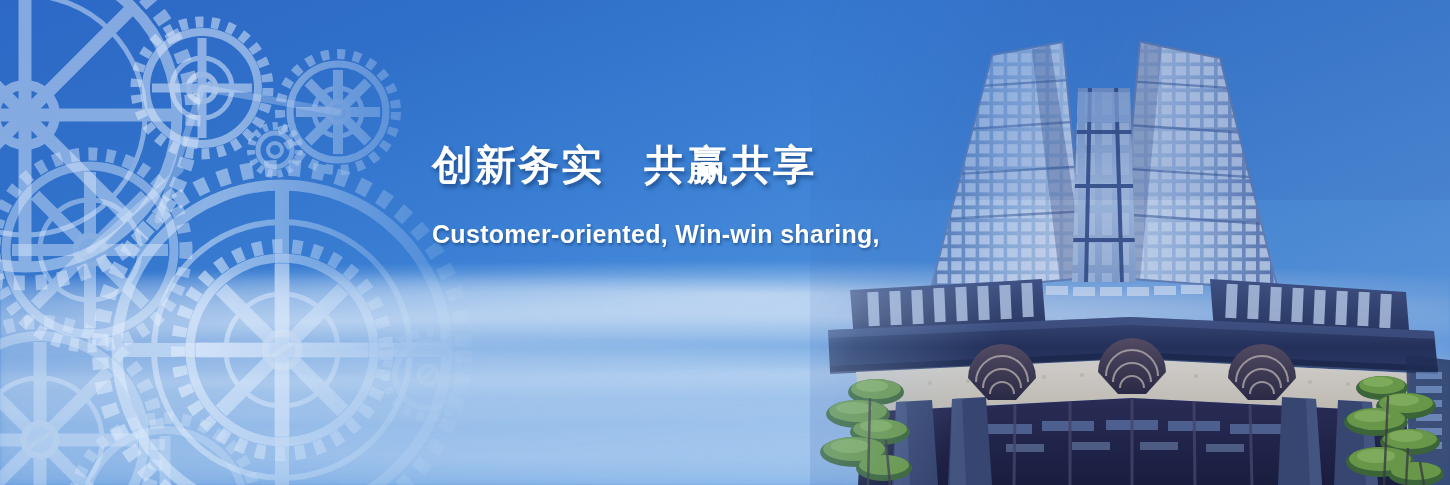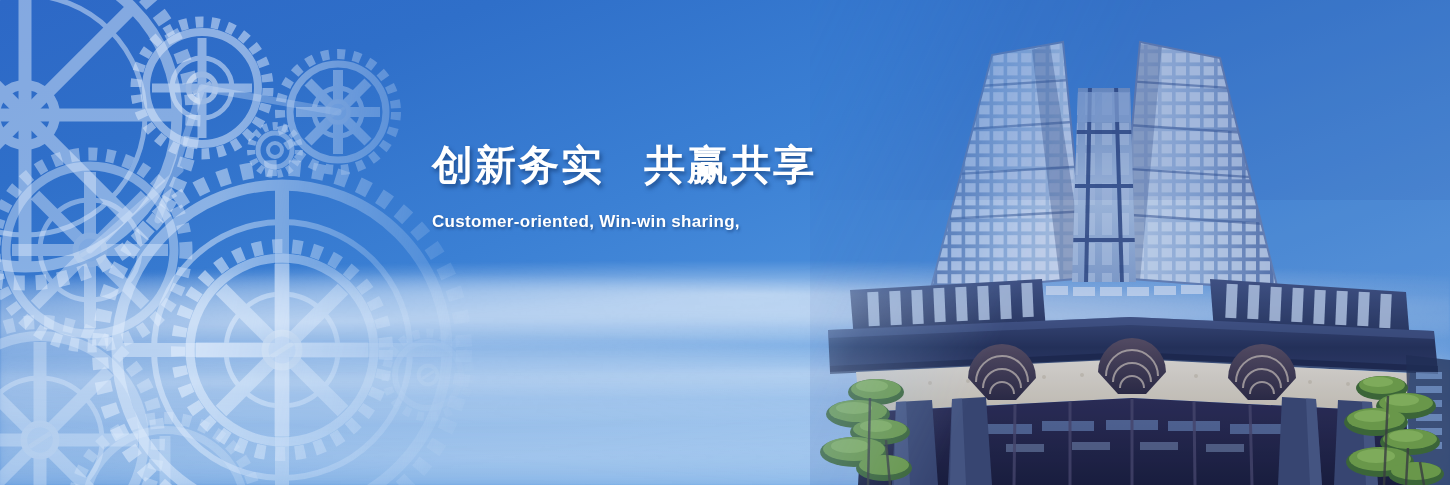--- a/index.html
+++ b/index.html
@@ -82,22 +82,22 @@
     margin:0;
     font-size:41px;
     line-height:50px;
     font-weight:bold;
     color:#ffffff;
     letter-spacing:2px;
     text-shadow:2px 3px 4px rgba(10,40,90,.55);
     white-space:pre;
   }
   .sub{
-    margin:13px 0 0 0;
-    font-size:17px;
+    margin:25px 0 0 0;
+    font-size:25px;
     line-height:38px;
     font-weight:bold;
     color:#ffffff;
     letter-spacing:.3px;
     text-shadow:1px 2px 3px rgba(10,40,90,.48);
   }
   .sub span{display:block;}
 </style>
 </head>
 <body>

